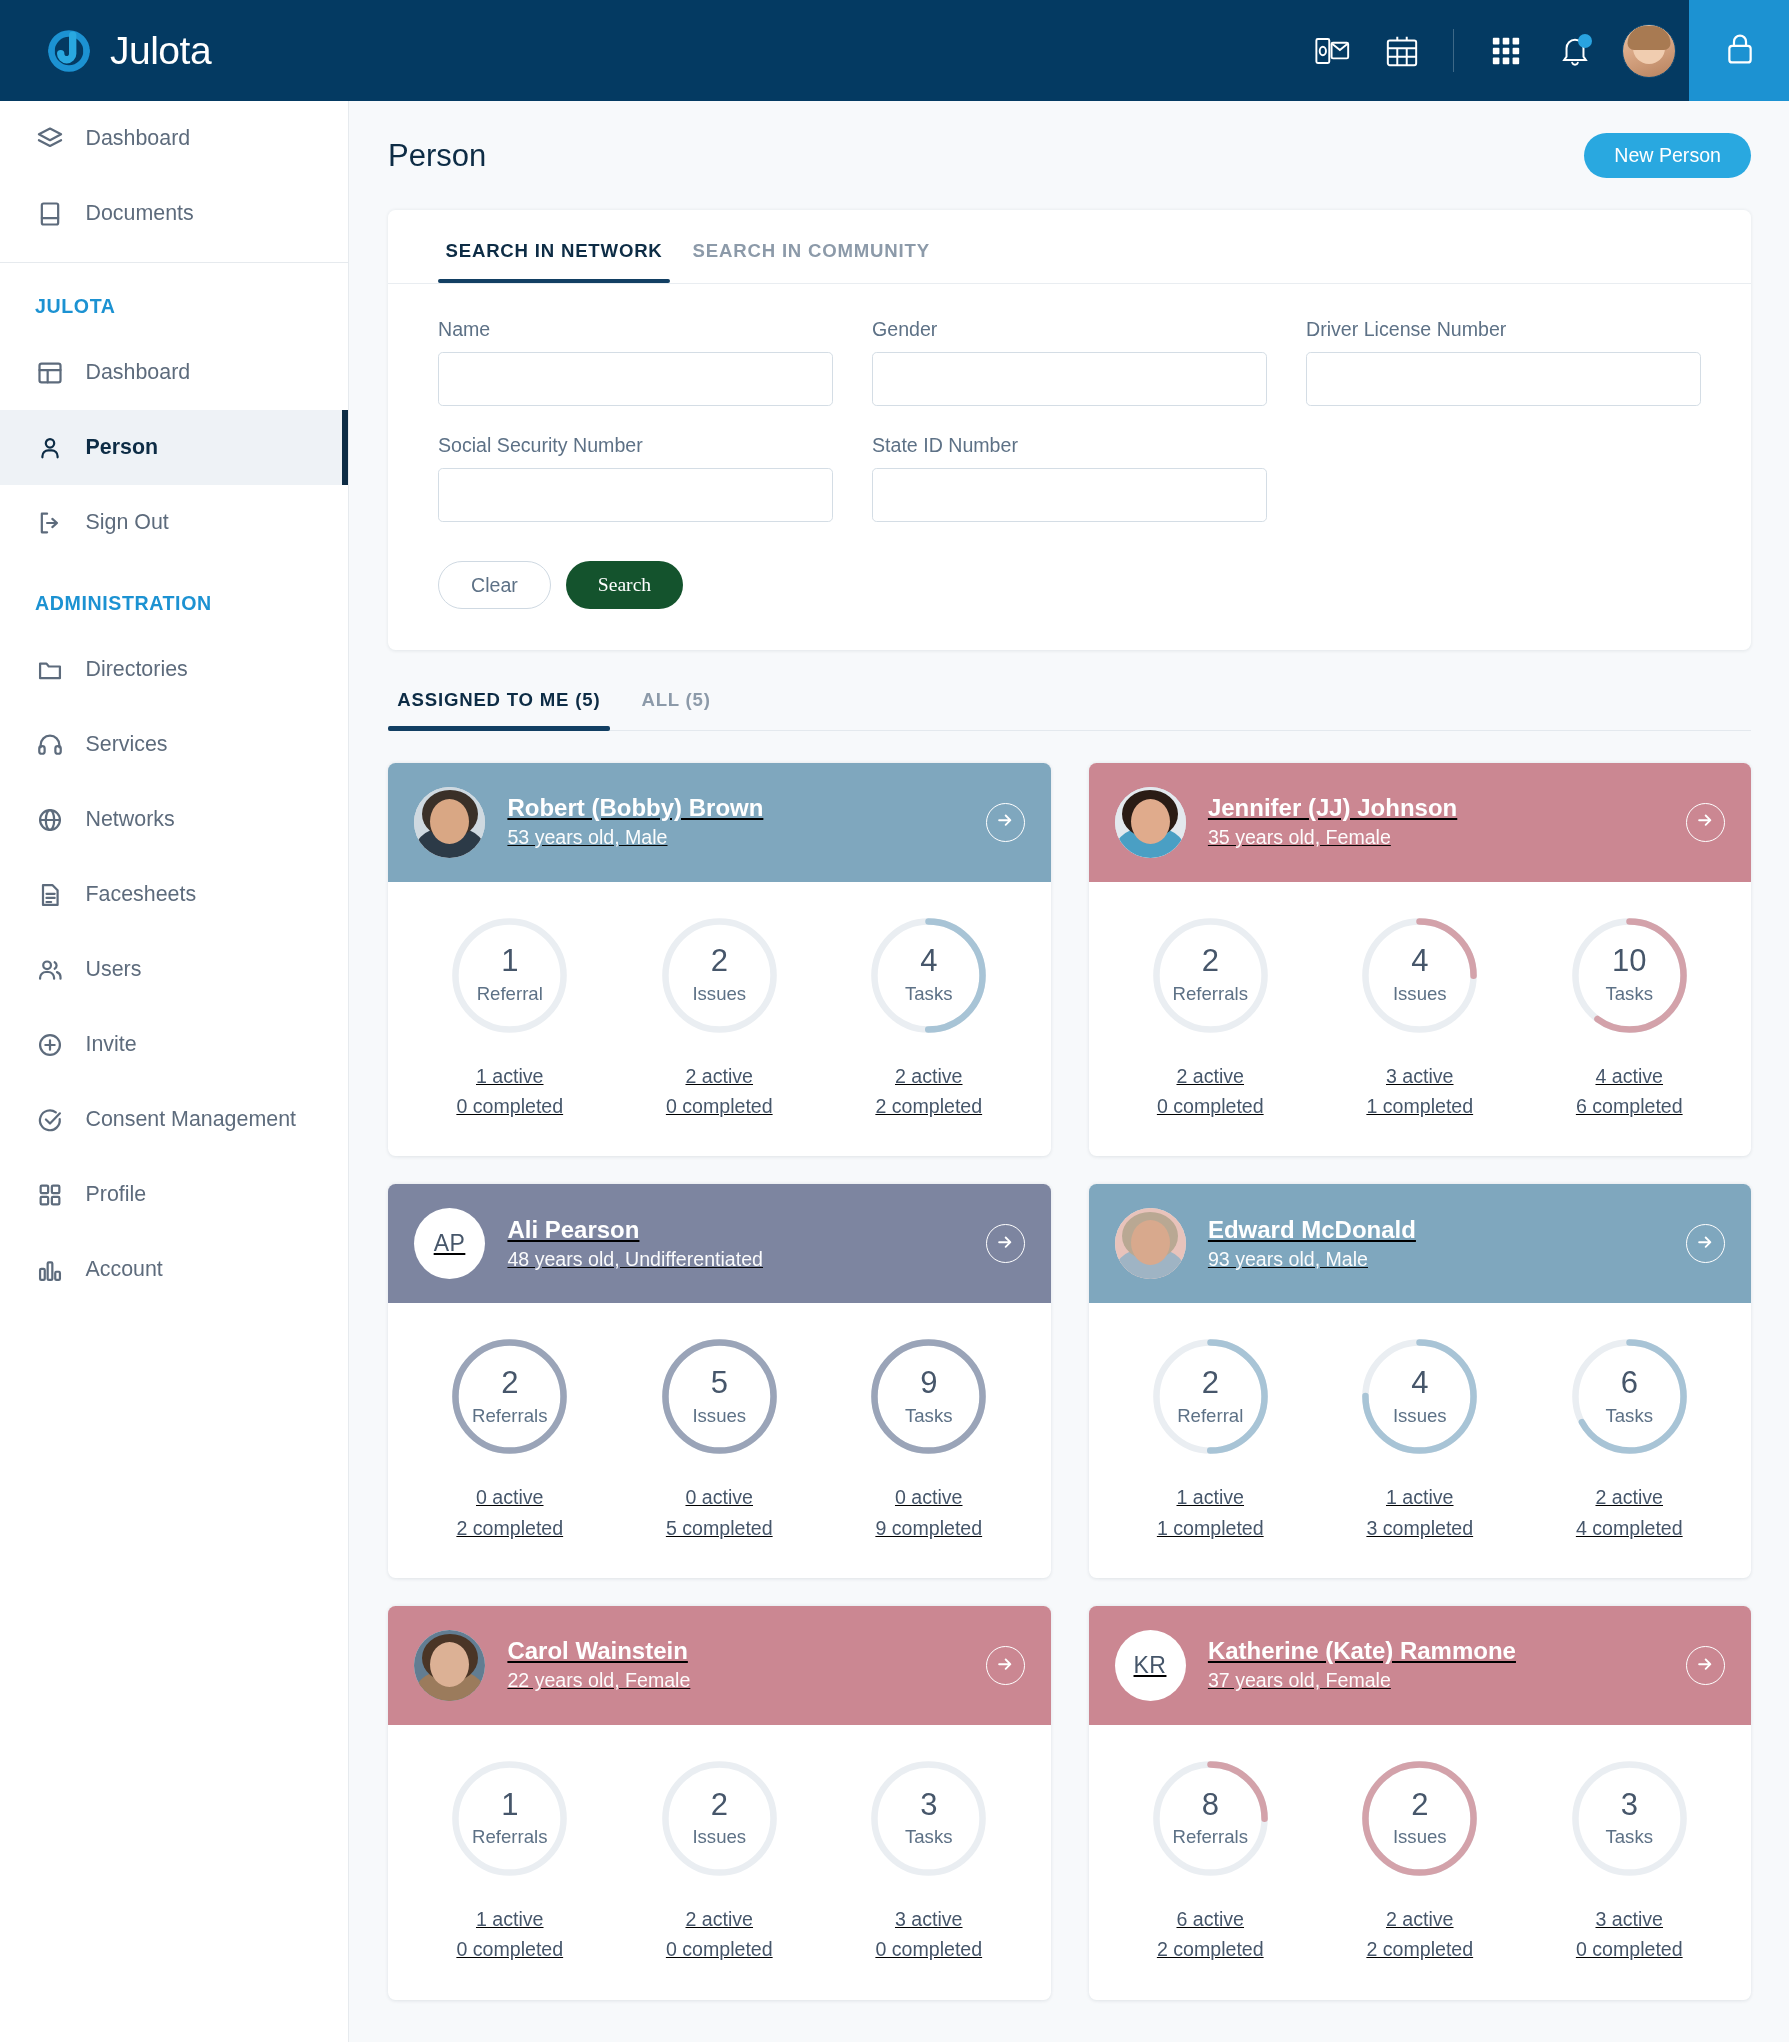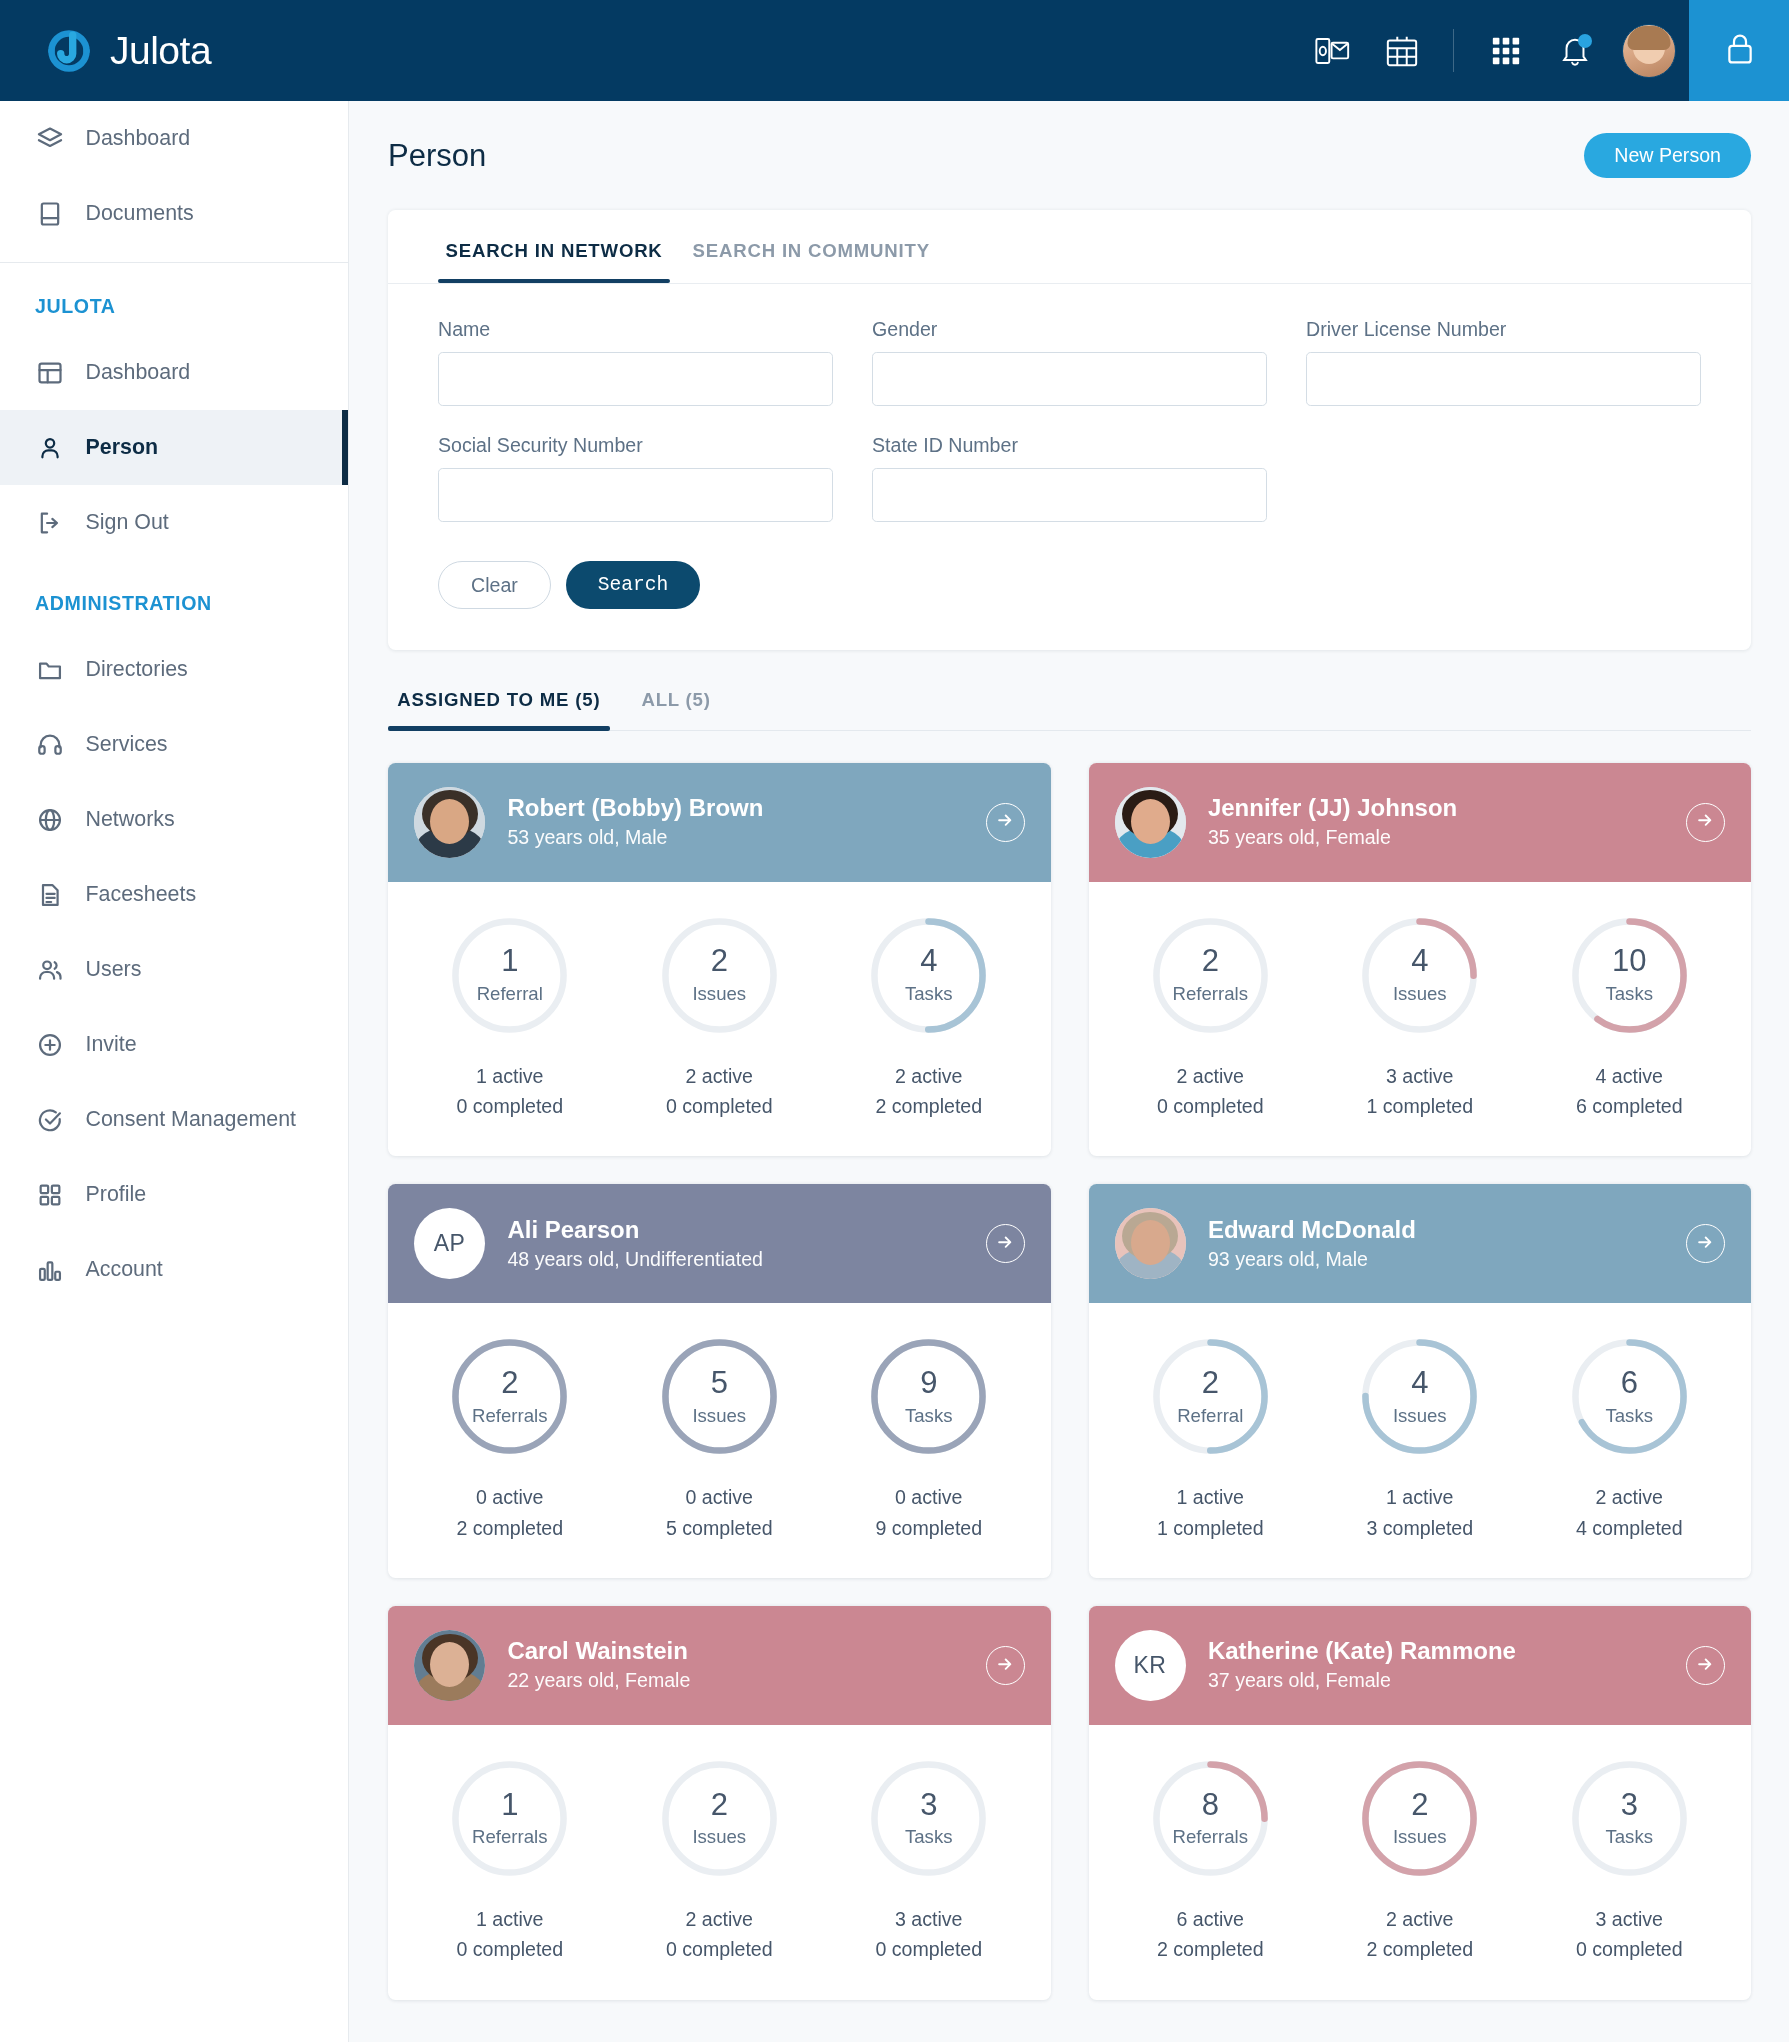--- a/index.html
+++ b/index.html
@@ -136,43 +136,43 @@
   }
   .field .ctl.with-icon { justify-content: flex-end; }
   .actions { padding: 11.2px 50px 41px 50px; display: flex; gap: 15px; }
   .btn-clear {
     height: 48px; padding: 0 32px; border-radius: 24px;
     background: #fff; border: 0.9px solid #cfd9e2; color: #5d7186;
     font-size: 19.6px; font-family: inherit; cursor: pointer;
   }
   .btn-search {
     height: 48px; padding: 0 32px; border-radius: 24px;
-    background: #0c4a6e; border: none; color: #fff;
-    font-size: 19.6px; font-family: Liberation Mono, monospace; cursor: pointer;
+    background: #14532d; border: none; color: #fff;
+    font-size: 19.6px; font-family: Liberation Serif, serif; cursor: pointer;
   }
 
   
   .list-tabs {
     display: flex; gap: 22.4px; margin: 39px 39px 0 39px;
     border-bottom: 0.9px solid #e4e9ee;
   }
   .ltab {
     padding: 0 9.3px 18.6px 9.3px; font-size: 18.6px; letter-spacing: 0.8px;
     font-weight: 700; color: #8c9aa9; position: relative; cursor: pointer;
   }
   .ltab.active { color: #0d2c45; }
   .ltab.active::after {
     content:""; position:absolute; left:0; right:0; bottom:-0.9px; height:4.7px;
     background:#123f63; border-radius:1.9px;
   }
 
   
   .cards {
     display: grid; grid-template-columns: repeat(2, 1fr);
-    gap: 28px 38px; padding: 32px 39px 37px 39px;
+    gap: 28px 38px; padding: 32px 39px 37px 39px; text-decoration: underline;
   }
   .pcard {
     background:#fff; border-radius: 7.5px; overflow: hidden;
     box-shadow: 0 0.9px 3.7px rgba(20,40,60,.10);
   }
   .pcard-head {
     display: flex; align-items: center; gap: 22.4px;
     padding: 20.5px 26px; height: 119px;
   }
   .pc-avatar {

